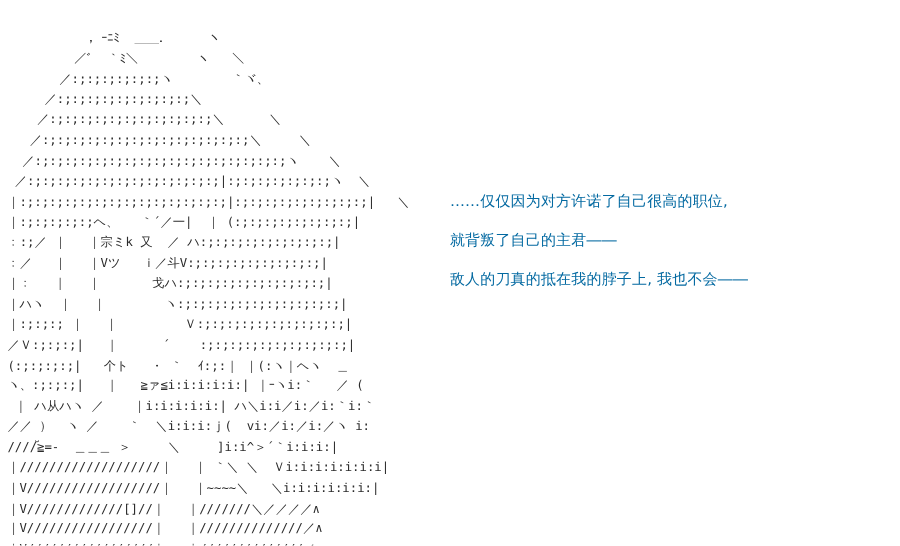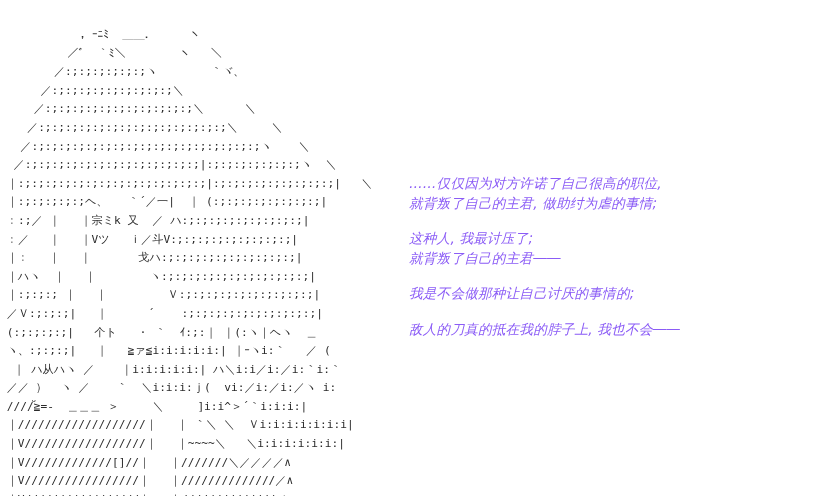--- a/index.html
+++ b/index.html
@@ -49,24 +49,23 @@
     width: 400px;
   }
   .dlg-para {
     margin: 0 0 16px 0;
   }
   .dlg-para:last-child { margin-bottom: 0; }
   .dlg-line {
     font-family: "DejaVu Sans", sans-serif;
     font-size: 13.6px;
     line-height: 19.5px;
-    color: #8b5cf6;
+    color: #0369a1;
     white-space: pre;
     letter-spacing: 0.2px;
-    font-style: italic;
   }
 </style>
 </head>
 <body>
 
 <div id="scene">
 
   <pre id="aa-portrait">            ，ｰﾆﾐ  ＿＿．     ヽ
           ／ﾞ  ｀ﾐ＼        ヽ   ＼
         ／:;:;:;:;:;:;ヽ        ｀ヾ、
@@ -93,30 +92,27 @@
  ｜V/////////////[]//｜   ｜///////＼／／／／∧
  ｜V/////////////////｜   ｜//////////////／∧
  ｜V/////////////////｜   ｜//////////////／∧
  ｜V/////////////////｜   ｜///////////////／|
   :;:;:;:;:;:;:;:;:;:;:;     :;:;:;:;:;:;:;:;:;:;</pre>
 
   <div id="dialogue">
 
     <div class="dlg-para">
       <div class="dlg-line">……仅仅因为对方许诺了自己很高的职位,</div>
-      <div class="dlg-line">就背叛了自己的主君, 做助纣为虐的事情;</div>
     </div>
 
     <div class="dlg-para">
-      <div class="dlg-line">这种人, 我最讨压了;</div>
       <div class="dlg-line">就背叛了自己的主君――</div>
     </div>
 
     <div class="dlg-para">
-      <div class="dlg-line">我是不会做那种让自己讨厌的事情的;</div>
     </div>
 
     <div class="dlg-para">
       <div class="dlg-line">敌人的刀真的抵在我的脖子上, 我也不会――</div>
     </div>
 
   </div>
 
 </div>
 

